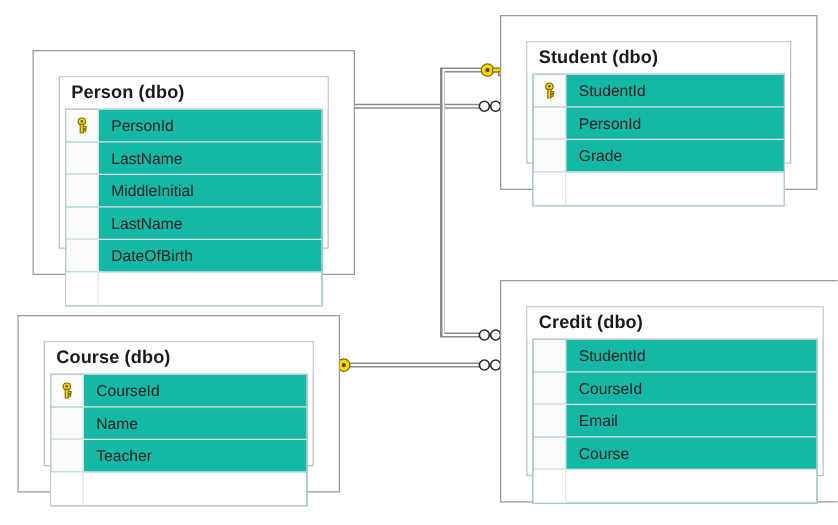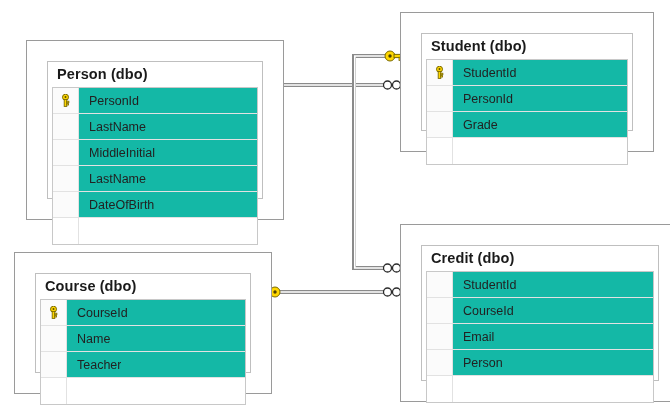--- a/index.html
+++ b/index.html
@@ -278,21 +278,21 @@
             <div class="db-row">
               <div class="db-keycell"></div>
               <div class="db-colname">CourseId</div>
             </div>
             <div class="db-row">
               <div class="db-keycell"></div>
               <div class="db-colname">Email</div>
             </div>
             <div class="db-row">
               <div class="db-keycell"></div>
-              <div class="db-colname">Person</div>
+              <div class="db-colname">Course</div>
             </div>
             <div class="db-row db-filler">
               <div class="db-keycell" style="background: rgb(255, 255, 255);"></div>
               <div class="db-colname"></div>
             </div>
           </div>
         </div>
       </div>
     </div>
 

